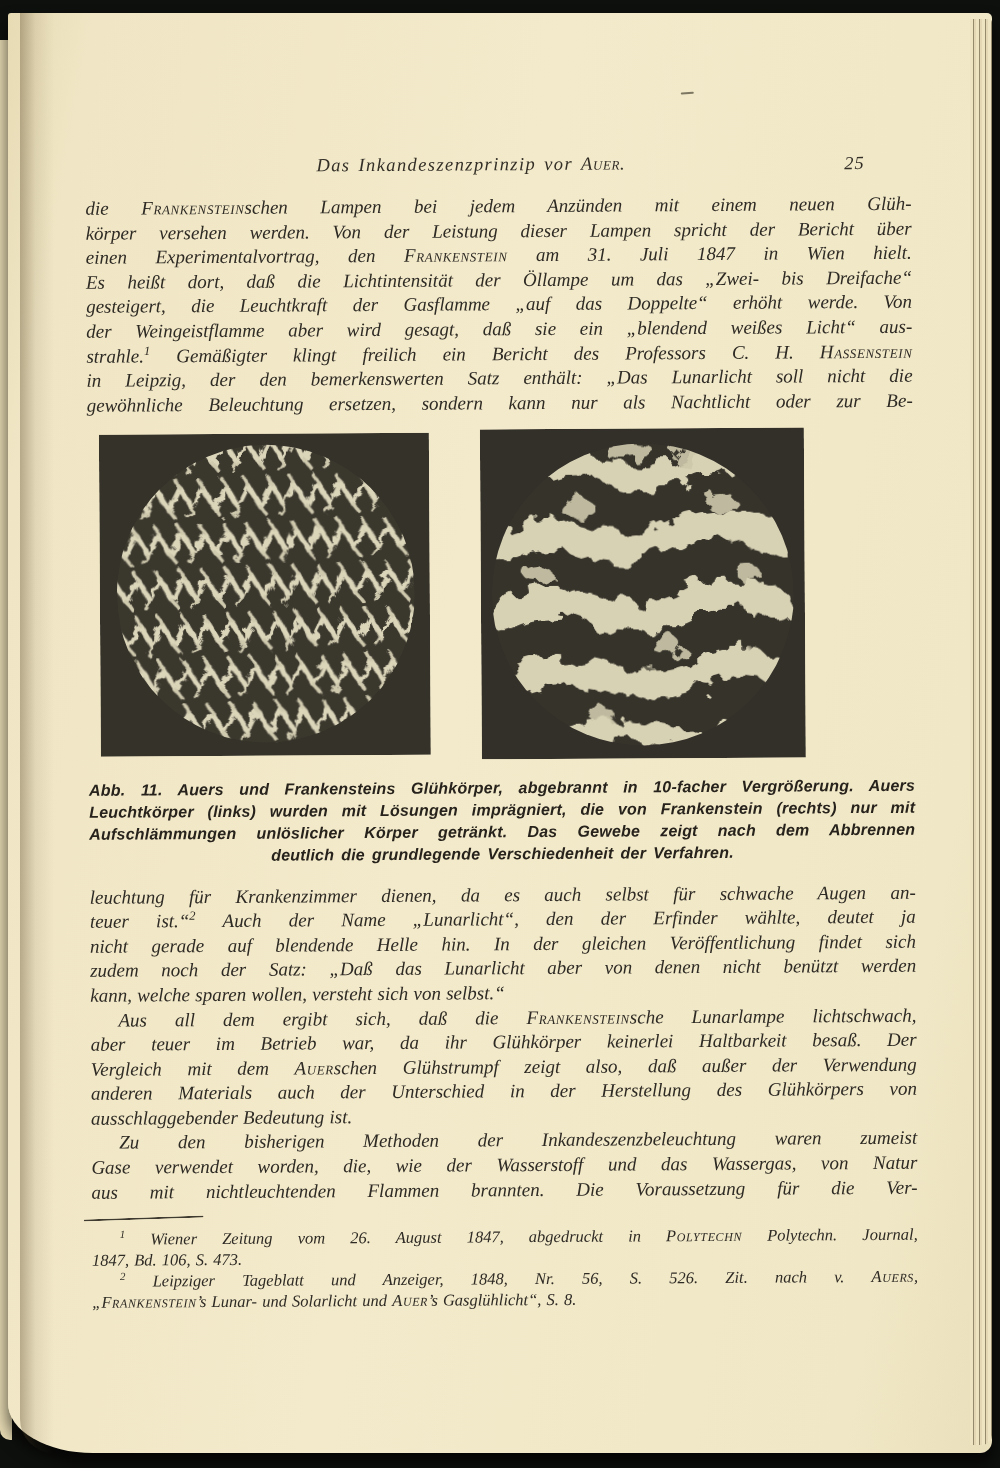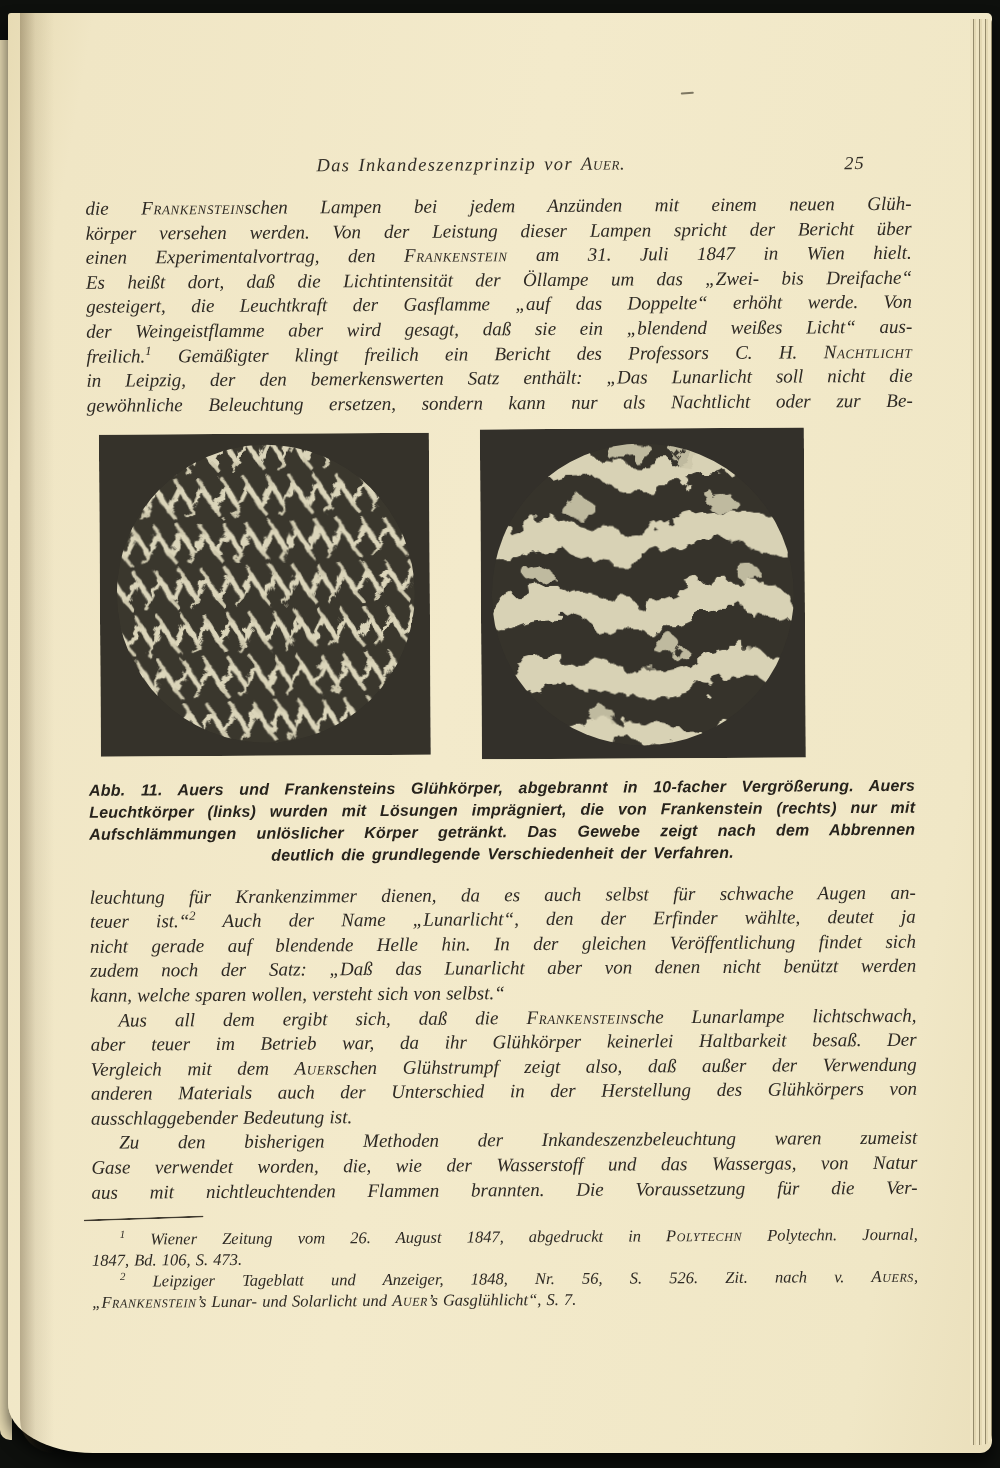--- a/index.html
+++ b/index.html
@@ -97,21 +97,21 @@
       <span class="pagenum">25</span>
     </div>
 
     <div class="para first">
         <div class="tline"><span>die </span><span class="sc">Frankenstein</span><span>schen Lampen bei jedem Anzünden mit einem neuen Glüh-</span></div>
         <div class="tline"><span>körper versehen werden.  Von der Leistung dieser Lampen spricht der Bericht über</span></div>
         <div class="tline"><span>einen Experimentalvortrag, den </span><span class="sc">Frankenstein</span><span> am 31. Juli 1847 in Wien hielt.</span></div>
         <div class="tline"><span>Es heißt dort, daß die Lichtintensität der Öllampe um das „Zwei- bis Dreifache“</span></div>
         <div class="tline"><span>gesteigert, die Leuchtkraft der Gasflamme „auf das Doppelte“ erhöht werde.  Von</span></div>
         <div class="tline"><span>der Weingeistflamme aber wird gesagt, daß sie ein „blendend weißes Licht“ aus-</span></div>
-        <div class="tline"><span>freilich.</span><span class="sup">1</span><span>  Gemäßigter klingt freilich ein Bericht des Professors C. H. </span><span class="sc">Nachtlicht</span></div>
+        <div class="tline"><span>strahle.</span><span class="sup">1</span><span>  Gemäßigter klingt freilich ein Bericht des Professors C. H. </span><span class="sc">Hassenstein</span></div>
         <div class="tline"><span>in Leipzig, der den bemerkenswerten Satz enthält: „Das Lunarlicht soll nicht die</span></div>
         <div class="tline"><span>gewöhnliche Beleuchtung ersetzen, sondern kann nur als Nachtlicht oder zur Be-</span></div>
       </div>
 
     <div class="figure-row">
 
       <svg class="photo" width="330" height="322" viewBox="0 0 330 322">
         <defs>
           <pattern id="knit" width="46" height="45" patternUnits="userSpaceOnUse" patternTransform="rotate(-2)">
             <path d="M-3 34 L9 12 L21 34 L33 12 L45 34 L49 30" fill="none" stroke="#dbd5ba" stroke-width="5.2" stroke-linecap="round" stroke-linejoin="round"></path>
@@ -199,17 +199,17 @@
 
     <div class="footnote-rule"></div>
 
     <div class="footnotes">
       <div>
           <div class="tline ind"><span class="sup">1</span><span> Wiener Zeitung vom 26. August 1847, abgedruckt in </span><span class="sc">Polytechn</span><span> Polytechn. Journal,</span></div>
           <div class="tline pl"><span>1847, Bd. 106, S. 473.</span></div>
         </div>
       <div>
           <div class="tline ind"><span class="sup">2</span><span> Leipziger Tageblatt und Anzeiger, 1848, Nr. 56, S. 526.  Zit. nach v. </span><span class="sc">Auers</span><span>,</span></div>
-          <div class="tline pl"><span>„</span><span class="sc">Frankenstein</span><span>’s Lunar- und Solarlicht und </span><span class="sc">Auer</span><span>’s Gasglühlicht“, S. 7.</span></div>
+          <div class="tline pl"><span>„</span><span class="sc">Frankenstein</span><span>’s Lunar- und Solarlicht und </span><span class="sc">Auer</span><span>’s Gasglühlicht“, S. 8.</span></div>
         </div>
     </div>
   </div>
 </div>
 
 </body></html>

